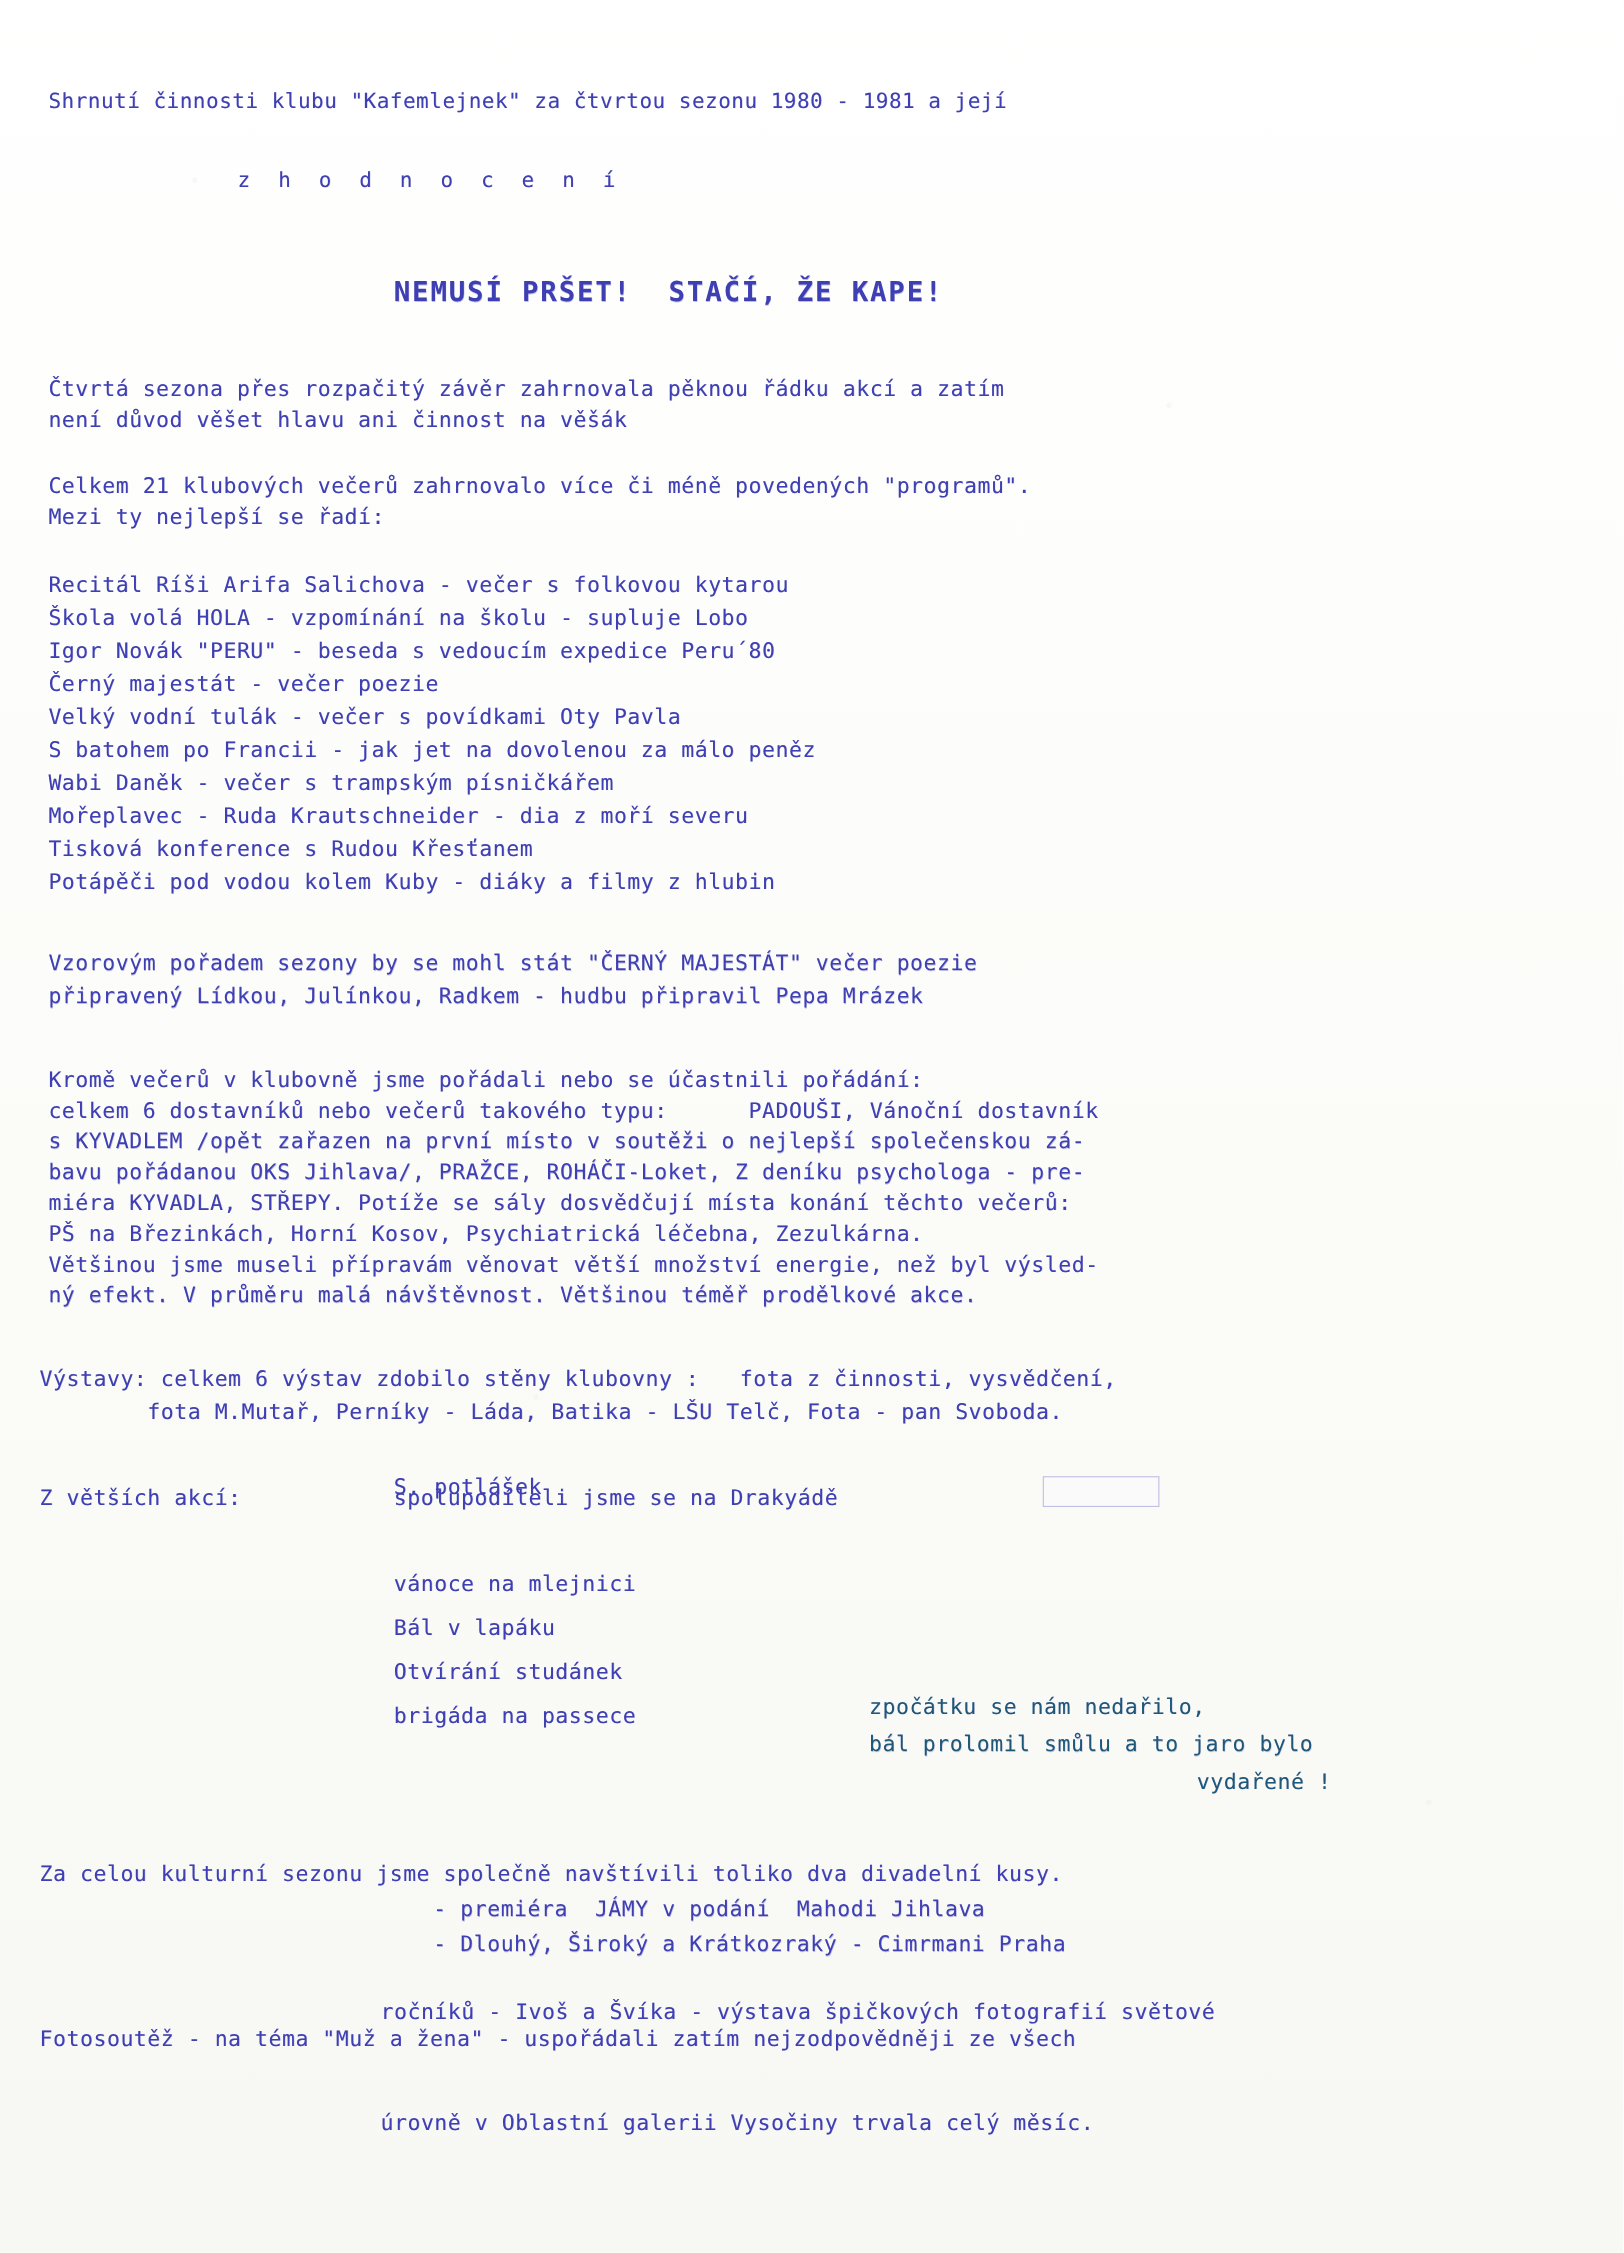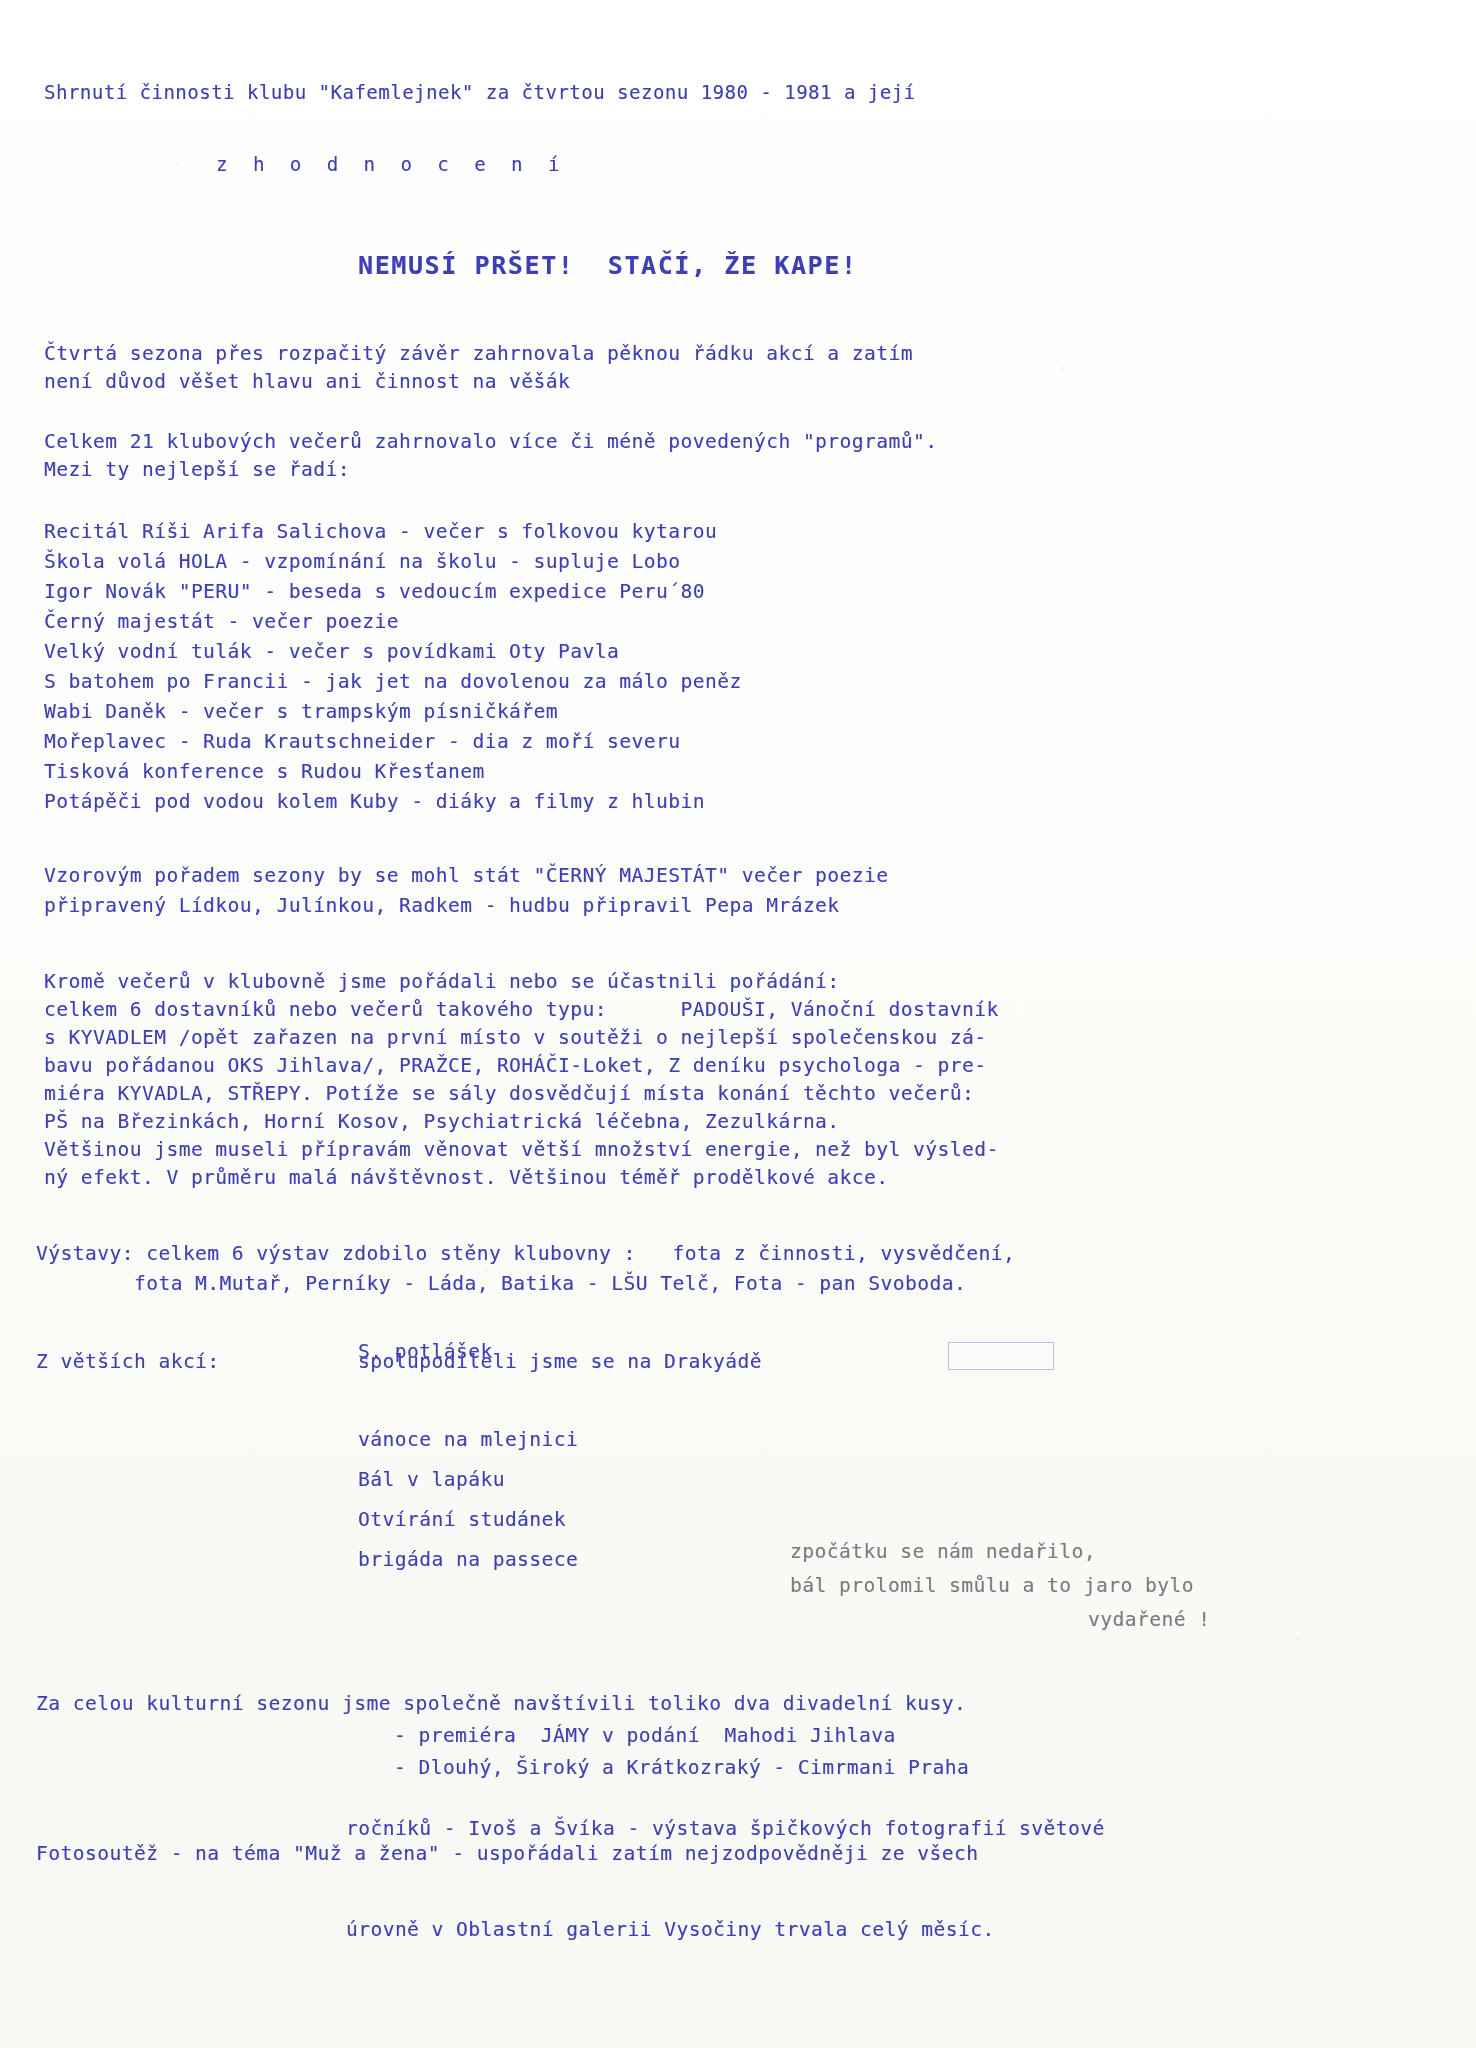--- a/index.html
+++ b/index.html
@@ -39,21 +39,21 @@
     position: absolute;
     white-space: pre;
     font-family: "DejaVu Sans Mono", monospace;
     letter-spacing: 0.5px;
     color: #3f3fb4;
     font-size: 19.5px;
     line-height: 28px;
     text-shadow: 0.4px 0.3px 0 rgba(70,70,180,0.35);
   }
   .faded {
-    color: #737373;
+    color: #0c4a6e;
     opacity: 0.92;
   }
   .spaced {
     letter-spacing: 7px;
   }
   .title-line {
     font-size: 19px;
   }
   .headline {
     font-weight: bold;

